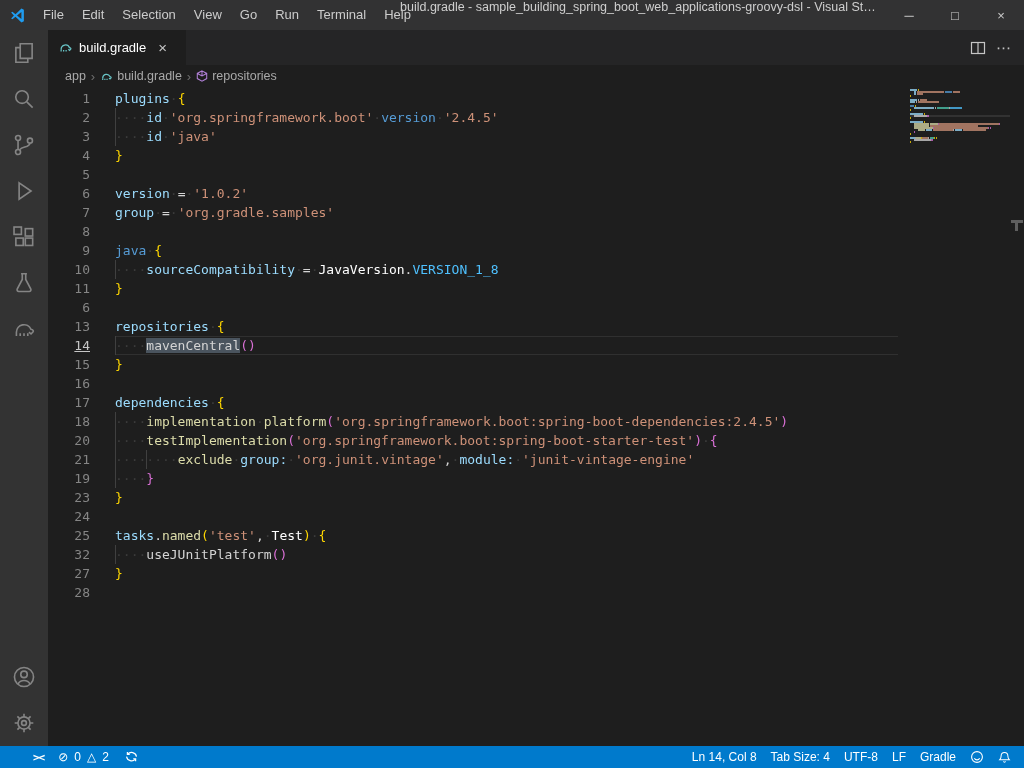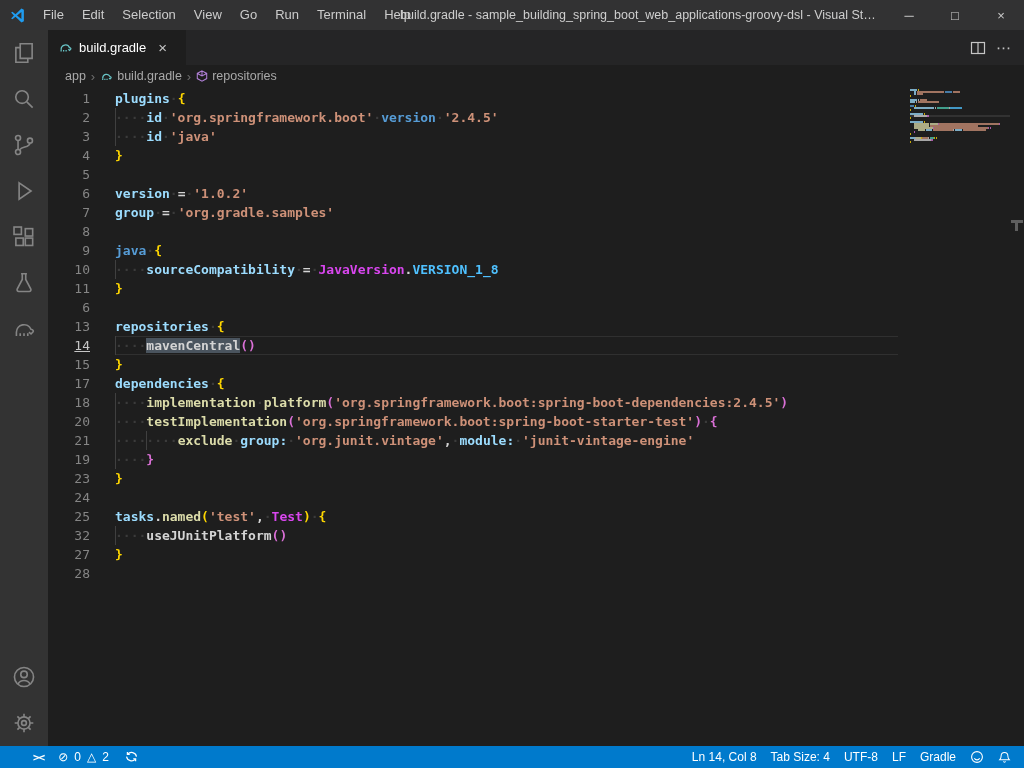--- a/index.html
+++ b/index.html
@@ -5,21 +5,21 @@
   html,body{margin:0;padding:0;}
   body{
     width:1024px;height:768px;overflow:hidden;
     background:var(--editor-bg,#1e1e1e);
     font-family:"Liberation Sans",sans-serif;
     display:flex;flex-direction:column;
     color:#cccccc;
     -webkit-font-smoothing:antialiased;
   }
   
-  .titlebar{flex:0 0 30px;height:30px;background:var(--titlebar-bg,#323233);display:flex;align-items:center;position:relative;font-size:13px;}
+  .titlebar{flex:0 0 30px;height:30px;background:var(--titlebar-bg,#323233);display:flex;position:relative;font-size:13px;}
   .logo{margin:0 8px 0 9px;display:flex;align-items:center;}
   .menus{display:flex;}
   .menu-item{padding:0 9px;line-height:30px;height:30px;color:#cccccc;cursor:default;}
   .window-title{position:absolute;left:400px;right:142px;text-align:center;font-size:12.5px;color:#cfcfcf;white-space:nowrap;overflow:hidden;text-overflow:ellipsis;pointer-events:none;}
   .win-controls{position:absolute;right:0;top:0;height:30px;display:flex;}
   .win-btn{width:46px;height:30px;display:flex;align-items:center;justify-content:center;color:#cccccc;font-size:13px;}
   
   .main{flex:1;display:flex;min-height:0;}
   .activitybar{flex:0 0 48px;background:var(--activitybar-bg,#333333);display:flex;flex-direction:column;align-items:center;}
   .ab-item{width:48px;height:46px;display:flex;align-items:center;justify-content:center;color:#858585;}
@@ -35,21 +35,21 @@
   
   .breadcrumbs{flex:0 0 22px;display:flex;align-items:center;font-size:12.5px;color:#a9a9a9;padding-left:17px;gap:5px;}
   .bc-sep{color:#6e6e6e;font-size:13px;}
   .bc-item{display:flex;align-items:center;gap:4px;}
   
   .editor{flex:1;position:relative;overflow:hidden;background:var(--editor-bg,#1e1e1e);}
   .code-lines{font-family:"DejaVu Sans Mono","Liberation Mono",monospace;font-size:13px;line-height:19px;margin-right:126px;padding-top:2px;}
   .line{display:flex;height:19px;white-space:pre;}
   .ln{flex:0 0 67px;width:67px;box-sizing:border-box;text-align:right;padding-right:25px;color:var(--line-number,#858585);}
   .line.current .ln{color:var(--line-number-active,#c6c6c6);text-decoration:underline;}
-  .lc{flex:1;position:relative;font-weight:bold;}
+  .lc{flex:1;position:relative;}
   .line.current .lc{box-shadow:inset 0 1px 0 var(--current-line-border,#303030),inset 0 -1px 0 var(--current-line-border,#303030);}
   .guide{position:absolute;top:0;bottom:0;width:1px;background:var(--indent-guide,#404040);}
   .t-ws{color:var(--whitespace,#3b3b3b);}
   .sel{background:var(--word-highlight-bg,#4a545e);}
   
   .minimap{position:absolute;top:2px;right:14px;width:100px;}
   .mm-row{display:flex;height:2px;}
   .mm-row i{display:block;height:2px;opacity:.75;}
   .mm-row.cur{background:rgba(255,255,255,.09);}
   .overview-ruler{position:absolute;top:0;right:0;bottom:0;width:14px;}
@@ -61,21 +61,21 @@
   .sb-item{display:flex;align-items:center;gap:4px;height:22px;padding:0 7px;white-space:nowrap;}
   .sb-left{display:flex;align-items:center;padding-left:26px;}
   .sb-right{margin-left:auto;display:flex;align-items:center;padding-right:6px;}
   .sb-icon{display:flex;align-items:center;}
   .sb-icon svg{stroke:#ffffff;fill:none;stroke-width:1.1;}
   .remote{font-family:"DejaVu Sans Mono",monospace;font-size:11px;font-weight:bold;letter-spacing:-1px;}
   .problems span{margin-right:2px;}
 </style>
 <style>.t-kw{color:#569cd6}
 .t-var{color:#9cdcfe}
-.t-type{color:#d946ef}
+.t-type{color:#ffffff}
 .t-fn{color:#dcdcaa}
 .t-str{color:#ce9178}
 .t-const{color:#4fc1ff}
 .t-def{color:#d4d4d4}
 .t-b1{color:#ffd700}
 .t-b2{color:#da70d6}
 .t-ws{color:#3b3b3b}</style></head>
 <body>
 
 <div class="titlebar">
@@ -214,20 +214,21 @@
           <div class="line"><span class="ln">6</span><span class="lc"><span class="t-var">version</span><span class="t-ws">·</span><span class="t-def">=</span><span class="t-ws">·</span><span class="t-str">'1.0.2'</span></span></div>
           <div class="line"><span class="ln">7</span><span class="lc"><span class="t-var">group</span><span class="t-ws">·</span><span class="t-def">=</span><span class="t-ws">·</span><span class="t-str">'org.gradle.samples'</span></span></div>
           <div class="line"><span class="ln">8</span><span class="lc"></span></div>
           <div class="line"><span class="ln">9</span><span class="lc"><span class="t-kw">java</span><span class="t-ws">·</span><span class="t-b1">{</span></span></div>
           <div class="line"><span class="ln">10</span><span class="lc"><i class="guide" style="left: 0ch;"></i><span class="t-ws">····</span><span class="t-var">sourceCompatibility</span><span class="t-ws">·</span><span class="t-def">=</span><span class="t-ws">·</span><span class="t-type">JavaVersion</span><span class="t-def">.</span><span class="t-const">VERSION_1_8</span></span></div>
           <div class="line"><span class="ln">11</span><span class="lc"><span class="t-b1">}</span></span></div>
           <div class="line"><span class="ln">6</span><span class="lc"></span></div>
           <div class="line"><span class="ln">13</span><span class="lc"><span class="t-var">repositories</span><span class="t-ws">·</span><span class="t-b1">{</span></span></div>
           <div class="line current"><span class="ln">14</span><span class="lc"><i class="guide" style="left: 0ch;"></i><span class="t-ws">····</span><span class="t-def sel">mavenCentral</span><span class="t-b2">(</span><span class="t-b2">)</span></span></div>
           <div class="line"><span class="ln">15</span><span class="lc"><span class="t-b1">}</span></span></div>
+          <div class="line"><span class="ln">16</span><span class="lc"></span></div>
           <div class="line"><span class="ln">17</span><span class="lc"><span class="t-var">dependencies</span><span class="t-ws">·</span><span class="t-b1">{</span></span></div>
           <div class="line"><span class="ln">18</span><span class="lc"><i class="guide" style="left: 0ch;"></i><span class="t-ws">····</span><span class="t-fn">implementation</span><span class="t-ws">·</span><span class="t-fn">platform</span><span class="t-b2">(</span><span class="t-str">'org.springframework.boot:spring-boot-dependencies:2.4.5'</span><span class="t-b2">)</span></span></div>
           <div class="line"><span class="ln">20</span><span class="lc"><i class="guide" style="left: 0ch;"></i><span class="t-ws">····</span><span class="t-fn">testImplementation</span><span class="t-b2">(</span><span class="t-str">'org.springframework.boot:spring-boot-starter-test'</span><span class="t-b2">)</span><span class="t-ws">·</span><span class="t-b2">{</span></span></div>
           <div class="line"><span class="ln">21</span><span class="lc"><i class="guide" style="left: 0ch;"></i><i class="guide" style="left: 4ch;"></i><span class="t-ws">········</span><span class="t-fn">exclude</span><span class="t-ws">·</span><span class="t-var">group:</span><span class="t-ws">·</span><span class="t-str">'org.junit.vintage'</span><span class="t-def">,</span><span class="t-ws">·</span><span class="t-var">module:</span><span class="t-ws">·</span><span class="t-str">'junit-vintage-engine'</span></span></div>
           <div class="line"><span class="ln">19</span><span class="lc"><i class="guide" style="left: 0ch;"></i><span class="t-ws">····</span><span class="t-b2">}</span></span></div>
           <div class="line"><span class="ln">23</span><span class="lc"><span class="t-b1">}</span></span></div>
           <div class="line"><span class="ln">24</span><span class="lc"></span></div>
           <div class="line"><span class="ln">25</span><span class="lc"><span class="t-var">tasks</span><span class="t-def">.</span><span class="t-fn">named</span><span class="t-b1">(</span><span class="t-str">'test'</span><span class="t-def">,</span><span class="t-ws">·</span><span class="t-type">Test</span><span class="t-b1">)</span><span class="t-ws">·</span><span class="t-b1">{</span></span></div>
           <div class="line"><span class="ln">32</span><span class="lc"><i class="guide" style="left: 0ch;"></i><span class="t-ws">····</span><span class="t-def">useJUnitPlatform</span><span class="t-b2">(</span><span class="t-b2">)</span></span></div>
           <div class="line"><span class="ln">27</span><span class="lc"><span class="t-b1">}</span></span></div>

